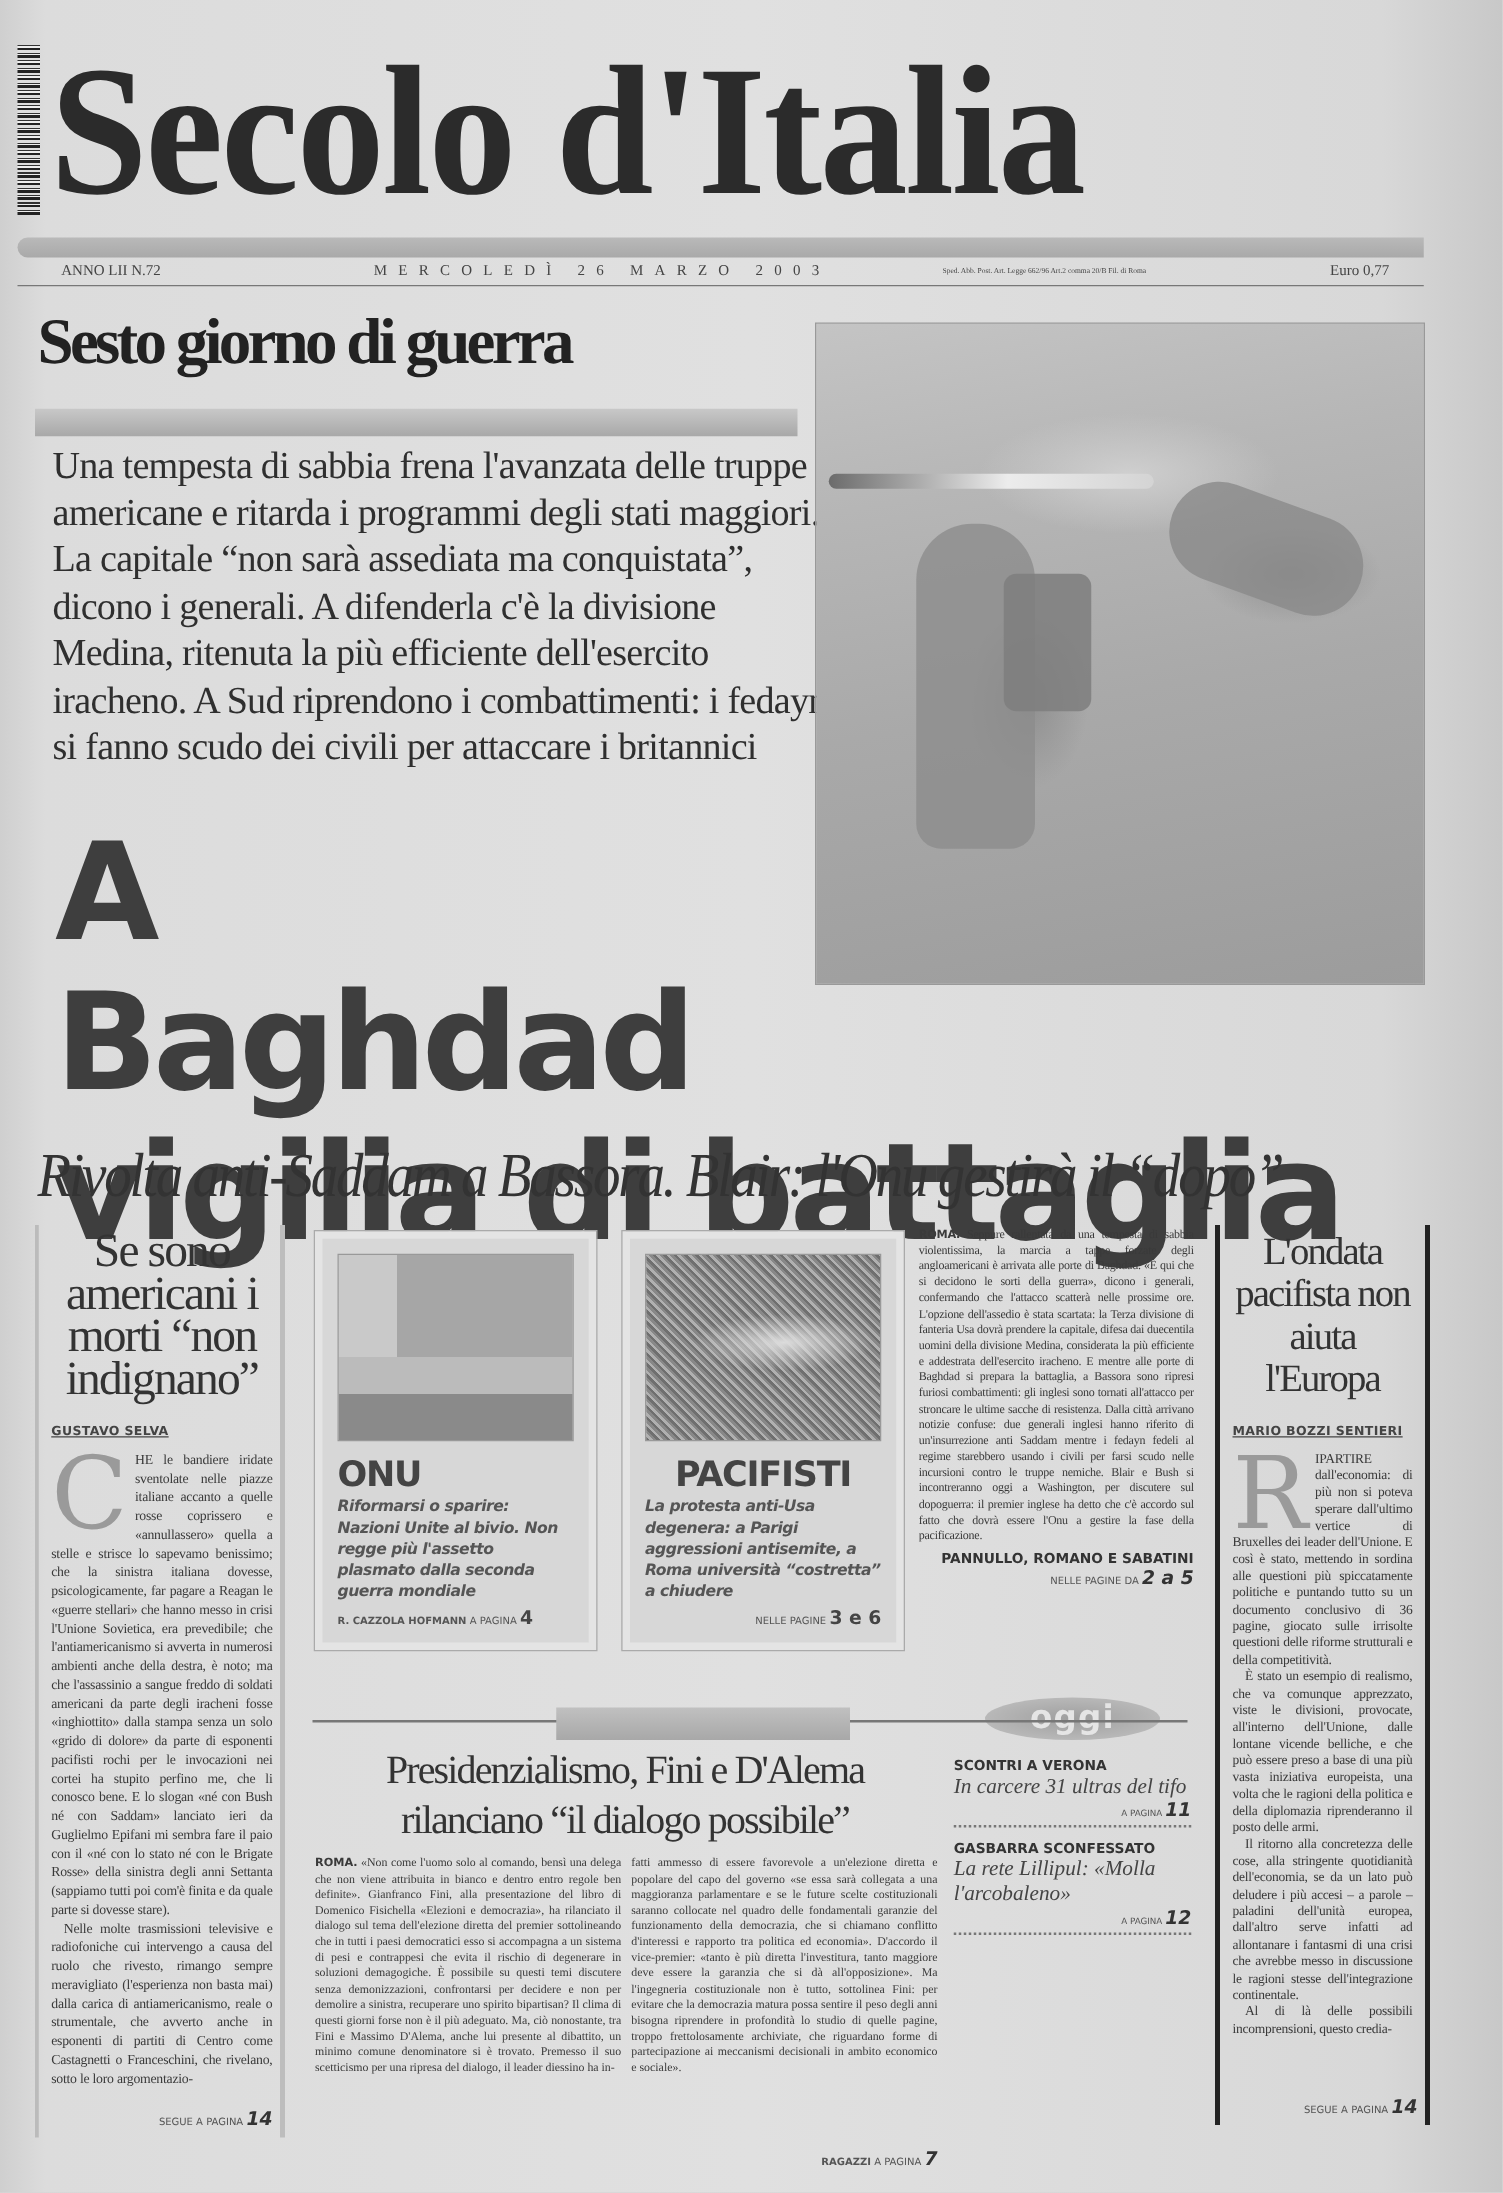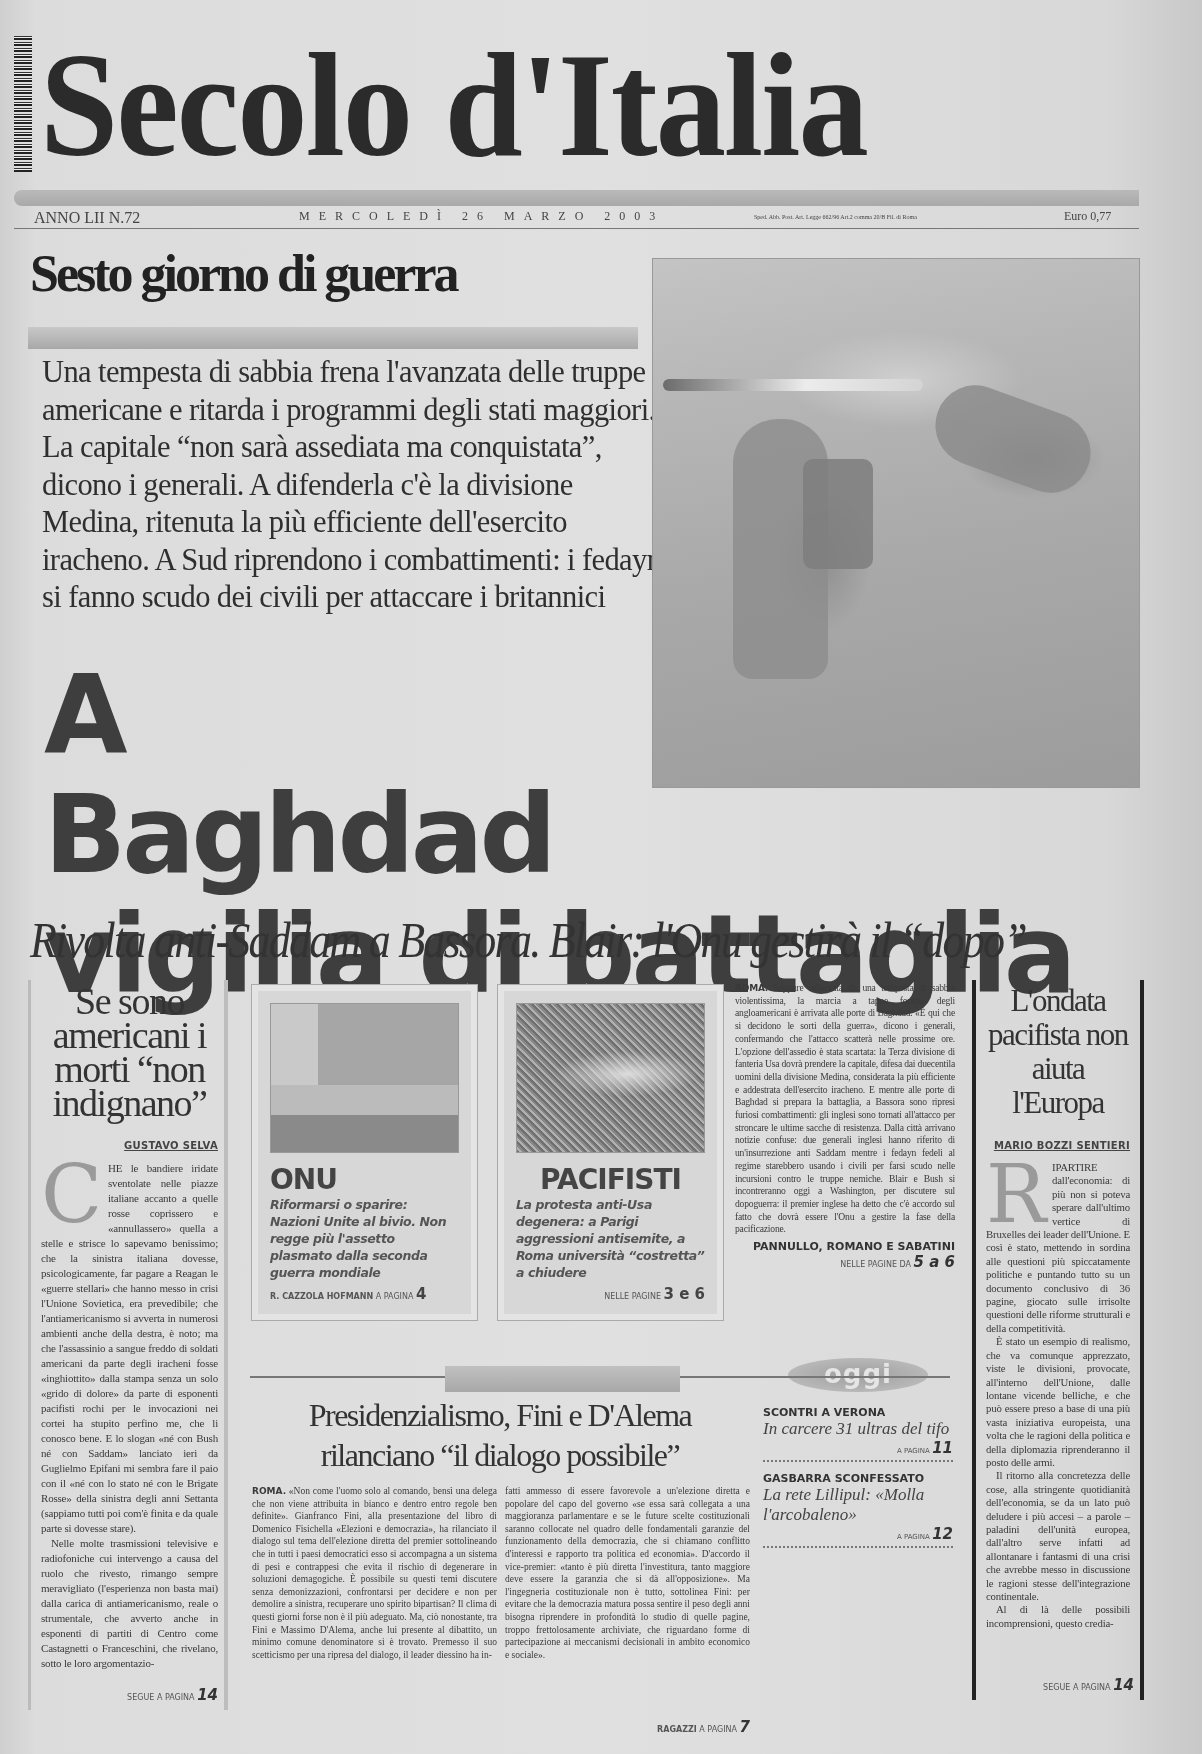--- a/index.html
+++ b/index.html
@@ -28,21 +28,21 @@
   .masthead-band {
     position: absolute; left: 14px; top: 190px; width: 1125px; height: 16px;
     background: linear-gradient(180deg, #b9b9b9, #a9a9a9);
     border-radius: 8px 0 0 8px;
   }
   .dateline {
     position: absolute; left: 14px; top: 205px; width: 1125px; height: 24px;
     font-size: 11px; color: #444; border-bottom: 1px solid #777;
   }
   .dateline span { position: absolute; top: 4px; }
-  .dl-anno { left: 20px; font-size: 16px; }
+  .dl-anno { left: 35px; font-size: 12px; }
   .dl-date { left: 285px; letter-spacing: 9px; font-size: 12px; }
   .dl-sped { left: 740px; font-size: 6px; top: 9px !important; }
   .dl-price { left: 1050px; font-size: 12px; }
 
   
   .kicker {
     position: absolute; left: 30px; top: 242px; width: 610px; height: 70px;
     font-family: Liberation Serif, serif; font-weight: bold;
     font-size: 52px; line-height: 64px; letter-spacing: -3px; color: #222;
   }
@@ -83,21 +83,21 @@
     font-style: italic; font-size: 50px; line-height: 60px; letter-spacing: -2px;
     color: #333; transform: scaleX(0.88); transform-origin: left center; white-space: nowrap;
   }
 
   
   .col-left {
     position: absolute; left: 28px; top: 980px; width: 200px; height: 730px;
     border-left: 3px solid #bbb; border-right: 4px solid #bdbdbd; padding: 0 6px 0 10px;
   }
   .ed-title { text-align: center; font-size: 38px; line-height: 34px; letter-spacing: -1.5px; margin-top: 4px; color: #333; }
-  .byline { text-align: right; font-family: "DejaVu Sans", sans-serif; font-weight: bold; font-size: 10px;
+  .byline { text-align: left; font-family: "DejaVu Sans", sans-serif; font-weight: bold; font-size: 10px;
     margin: 20px 0 10px; text-decoration: underline; color: #444; letter-spacing: .3px; }
   .body-text { font-size: 11px; line-height: 15px; text-align: justify; color: #3a3a3a; letter-spacing: -0.2px; }
   .dropcap { float: left; font-size: 80px; line-height: 64px; margin: 2px 6px 0 0; color: #9a9a9a; font-family: "DejaVu Serif", serif; }
   .continue { position: absolute; right: 6px; bottom: 6px; font-family: "DejaVu Sans", sans-serif; font-size: 8px; color: #555; }
   .continue b { font-size: 15px; font-style: italic; color: #333; }
 
   
   .box { position: absolute; top: 985px; width: 225px; height: 335px;
     background: #d7d7d7; border: 6px solid #e4e4e4; outline: 1px solid #aaa; padding: 12px; }
   .box-onu { left: 252px; }
@@ -218,21 +218,21 @@
   </div>
 
   <div class="col-news">
     <div class="body-text" style="font-size:9.6px;line-height:12.7px">
       <span class="roma-lead">ROMA.</span>
       <span>Seppure rallentata da una tempesta di sabbia violentissima, la marcia a tappe forzate degli angloamericani è arrivata alle porte di Baghdad. «È qui che si decidono le sorti della guerra», dicono i generali, confermando che l'attacco scatterà nelle prossime ore. L'opzione dell'assedio è stata scartata: la Terza divisione di fanteria Usa dovrà prendere la capitale, difesa dai duecentila uomini della divisione Medina, considerata la più efficiente e addestrata dell'esercito iracheno. E mentre alle porte di Baghdad si prepara la battaglia, a Bassora sono ripresi furiosi combattimenti: gli inglesi sono tornati all'attacco per stroncare le ultime sacche di resistenza. Dalla città arrivano notizie confuse: due generali inglesi hanno riferito di un'insurrezione anti Saddam mentre i fedayn fedeli al regime starebbero usando i civili per farsi scudo nelle incursioni contro le truppe nemiche. Blair e Bush si incontreranno oggi a Washington, per discutere sul dopoguerra: il premier inglese ha detto che c'è accordo sul fatto che dovrà essere l'Onu a gestire la fase della pacificazione.</span>
     </div>
     <div class="news-sig">PANNULLO, ROMANO E SABATINI</div>
     <div class="news-ref">
       <span>NELLE PAGINE DA</span>
-      <b>5 a 6</b>
+      <b>2 a 5</b>
     </div>
   </div>
 
   <div class="oggi">
     <div class="oggi-badge">oggi</div>
     <div class="oggi-item">
       <div class="oggi-kicker">SCONTRI A VERONA</div>
       <div class="oggi-text">In carcere 31 ultras del tifo</div>
       <div class="oggi-ref"><span>A PAGINA</span> <b>11</b></div>
     </div>

